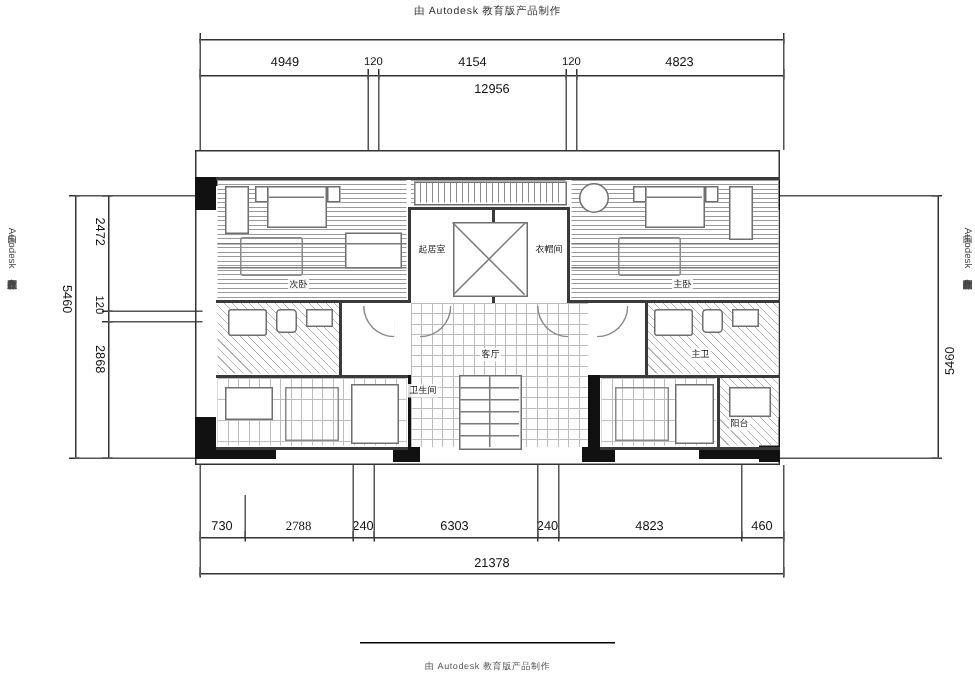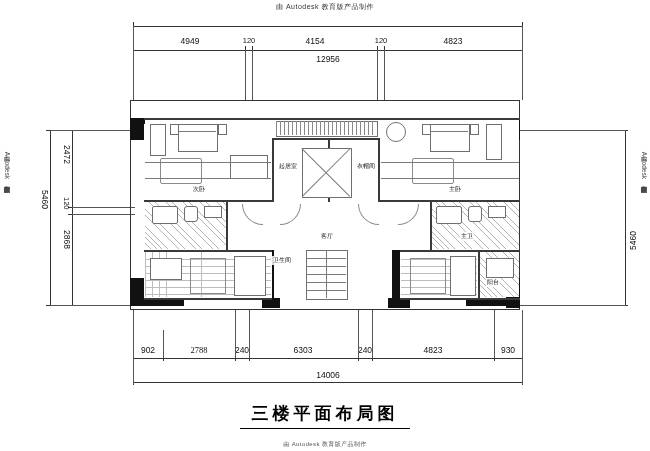--- a/index.html
+++ b/index.html
@@ -126,32 +126,32 @@
   <div class="dimline h-line" style="left:133px;top:358px;width:389px;"></div>
   <div class="tick" style="left:133px;top:354px;"></div>
   <div class="tick" style="left:163px;top:354px;"></div>
   <div class="tick" style="left:235px;top:354px;"></div>
   <div class="tick" style="left:249px;top:354px;"></div>
   <div class="tick" style="left:358px;top:354px;"></div>
   <div class="tick" style="left:372px;top:354px;"></div>
   <div class="tick" style="left:494px;top:354px;"></div>
   <div class="tick" style="left:522px;top:354px;"></div>
 
-  <div class="dimtext" style="left:118px;top:345px;width:60px;">902</div>
+  <div class="dimtext" style="left:118px;top:345px;width:60px;">730</div>
   <div class="dimtext" style="left:169px;top:345px;width:60px;font-family:Liberation Serif, serif;">2788</div>
   <div class="dimtext" style="left:212px;top:345px;width:60px;">240</div>
   <div class="dimtext" style="left:273px;top:345px;width:60px;">6303</div>
   <div class="dimtext" style="left:335px;top:345px;width:60px;">240</div>
   <div class="dimtext" style="left:403px;top:345px;width:60px;">4823</div>
-  <div class="dimtext" style="left:478px;top:345px;width:60px;">930</div>
+  <div class="dimtext" style="left:478px;top:345px;width:60px;">460</div>
 
   <div class="dimline h-line" style="left:133px;top:382px;width:389px;"></div>
   <div class="tick" style="left:133px;top:378px;"></div>
   <div class="tick" style="left:522px;top:378px;"></div>
-  <div class="dimtext" style="left:273px;top:370px;width:110px;">14006</div>
+  <div class="dimtext" style="left:273px;top:370px;width:110px;">21378</div>
 
   <div class="ext" style="left:133px;top:310px;height:74px;"></div>
   <div class="ext" style="left:163px;top:330px;height:28px;"></div>
   <div class="ext" style="left:235px;top:310px;height:48px;"></div>
   <div class="ext" style="left:249px;top:310px;height:48px;"></div>
   <div class="ext" style="left:358px;top:310px;height:48px;"></div>
   <div class="ext" style="left:372px;top:310px;height:48px;"></div>
   <div class="ext" style="left:494px;top:310px;height:48px;"></div>
   <div class="ext" style="left:522px;top:310px;height:74px;"></div>
 
@@ -266,16 +266,15 @@
     <div class="label" style="left:226px;top:62px;">衣帽间</div>
     <div class="label" style="left:318px;top:85px;">主卧</div>
     <div class="label" style="left:148px;top:62px;">起居室</div>
     <div class="label" style="left:190px;top:132px;">客厅</div>
     <div class="label" style="left:142px;top:156px;">卫生间</div>
     <div class="label" style="left:330px;top:132px;">主卫</div>
     <div class="label" style="left:356px;top:178px;">阳台</div>
 
   </div>
 
-  <div class="title">三楼平面布局图</div>
   <div class="title-rule"></div>
 
 </div>
 
 </body></html>

